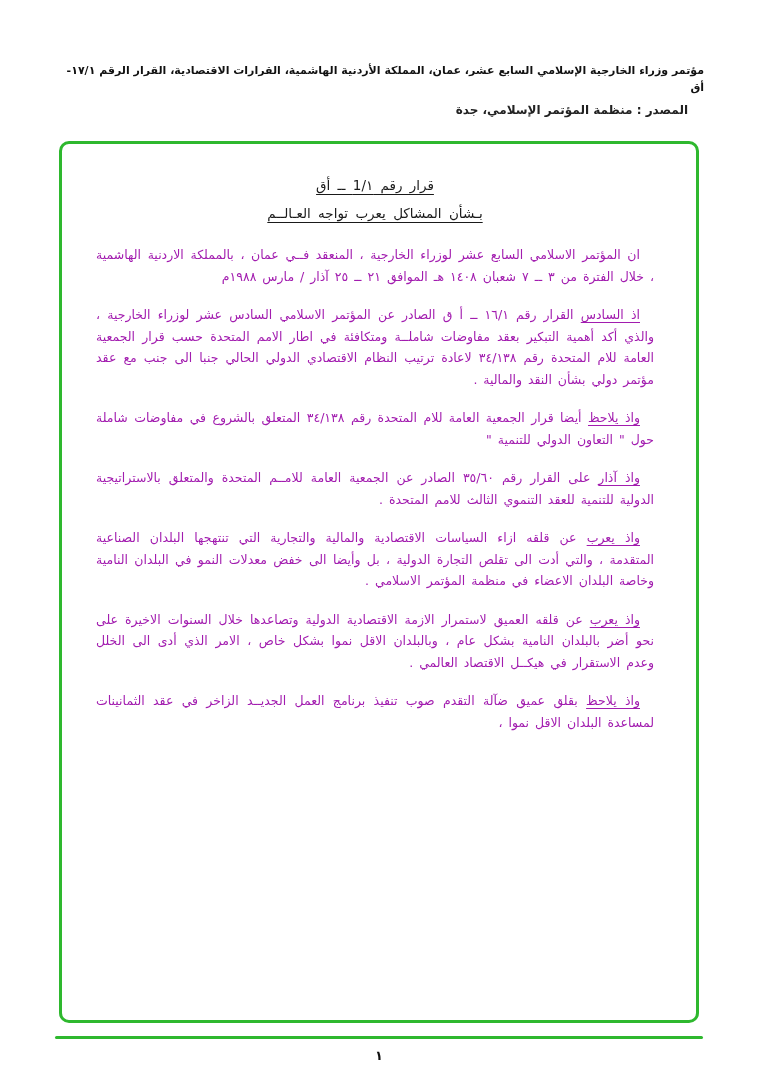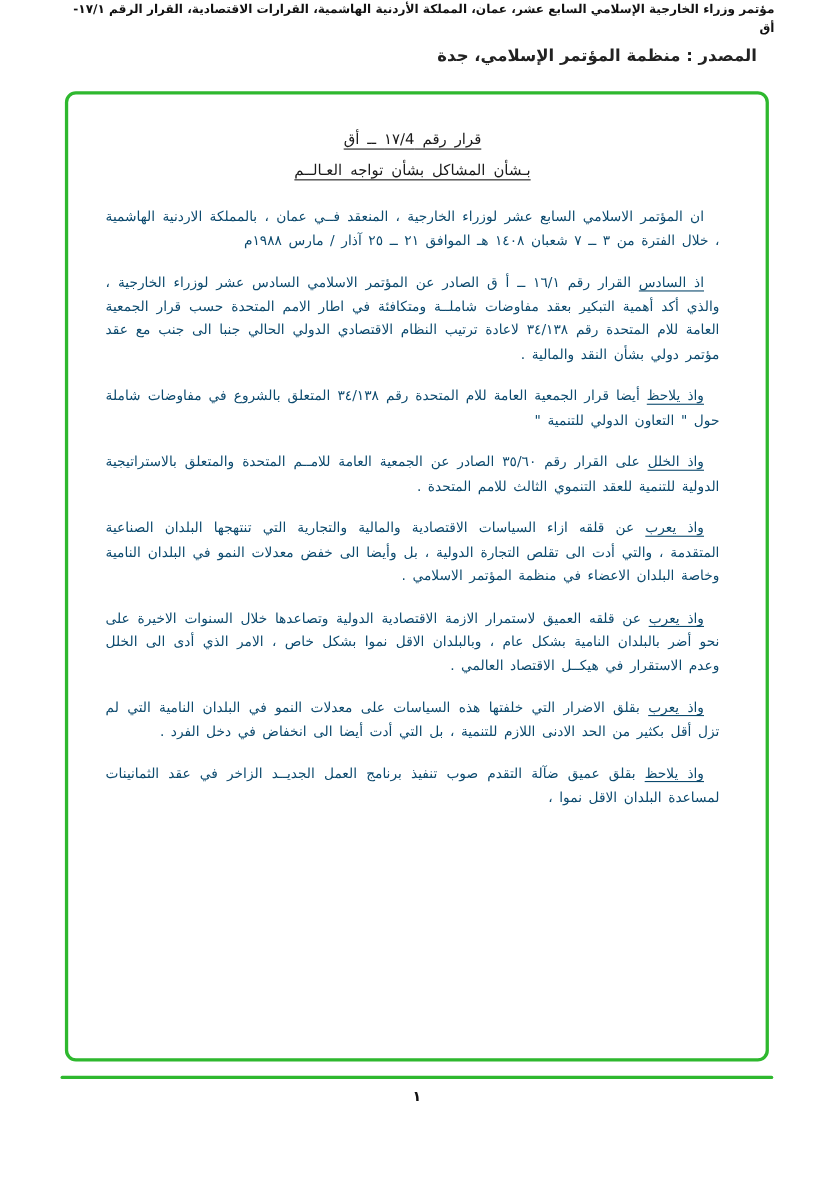--- a/index.html
+++ b/index.html
@@ -6,33 +6,33 @@
   html, body { background:#ffffff; }
   body {
     width:758px; height:1078px;
     margin:0 auto;
     position:relative;
     overflow:hidden;
     direction:rtl;
     font-family:"DejaVu Sans", sans-serif;
     color:#1c1c1c;
   }
-  .page { }
+  .page { padding-top:62px; }
 
   .header-block { padding:0 54px; }
   .header-line {
     font-weight:bold;
     font-size:11px;
     line-height:1.55;
     color:#111;
     text-align:right;
   }
   .source-line {
     font-weight:bold;
-    font-size:15px;
+    font-size:12px;
     margin-top:7px;
     padding-right:16px;
     color:#222;
   }
 
   .green-box {
     margin:24px auto 0;
     width:640px;
     height:882px;
     border:3px solid var(--green, #2eb82e);
@@ -56,21 +56,21 @@
     text-underline-offset:4px;
   }
 
   .para {
     font-size:12.5px;
     line-height:1.72;
     text-align:justify;
     text-indent:14px;
     margin-top:17px;
     word-spacing:2px;
-    color:#0c4a6e;
+    color:#a21caf;
   }
   .lead {
     text-decoration:underline;
     text-underline-offset:3px;
   }
 
   .bottom-rule {
     width:648px;
     height:3px;
     background:var(--green, #2eb82e);
@@ -92,35 +92,34 @@
 
   <div class="header-block">
     <div class="header-line">مؤتمر وزراء الخارجية الإسلامي السابع عشر، عمان، المملكة الأردنية الهاشمية، القرارات الاقتصادية، القرار الرقم ١٧/١-أق</div>
     <div class="source-line">المصدر :  منظمة المؤتمر الإسلامي، جدة</div>
   </div>
 
   <div class="green-box">
 
     <div class="doc-title">
       <span class="title-line">
-        <span>قرار رقم ١٧/4 ــ أق</span>
+        <span>قرار رقم 1/١ ــ أق</span>
       </span>
       <span class="title-line">
-        <span>بـشأن المشاكل بشأن تواجه العـالــم</span>
+        <span>بـشأن المشاكل يعرب تواجه العـالــم</span>
       </span>
     </div>
 
     <div id="paragraphs">
         <div class="para">ان المؤتمر الاسلامي السابع عشر لوزراء الخارجية ، المنعقد فــي عمان ، بالمملكة الاردنية الهاشمية ، خلال الفترة من ٣ ــ ٧ شعبان ١٤٠٨ هـ الموافق ٢١ ــ ٢٥ آذار / مارس ١٩٨٨م</div>
         <div class="para"><span class="lead">اذ السادس</span> القرار رقم ١٦/١ ــ أ ق الصادر عن المؤتمر الاسلامي السادس عشر لوزراء الخارجية ، والذي أكد أهمية التبكير بعقد مفاوضات شاملــة ومتكافئة في اطار الامم المتحدة حسب قرار الجمعية العامة للام المتحدة رقم ٣٤/١٣٨ لاعادة ترتيب النظام الاقتصادي الدولي الحالي جنبا الى جنب مع عقد مؤتمر دولي بشأن النقد والمالية .</div>
         <div class="para"><span class="lead">واذ يلاحظ</span> أيضا قرار الجمعية العامة للام المتحدة رقم ٣٤/١٣٨ المتعلق بالشروع في مفاوضات شاملة حول " التعاون الدولي للتنمية "</div>
-        <div class="para"><span class="lead">واذ الخلل</span> على القرار رقم ٣٥/٦٠ الصادر عن الجمعية العامة للامــم المتحدة والمتعلق بالاستراتيجية الدولية للتنمية للعقد التنموي الثالث للامم المتحدة .</div>
+        <div class="para"><span class="lead">واذ آذار</span> على القرار رقم ٣٥/٦٠ الصادر عن الجمعية العامة للامــم المتحدة والمتعلق بالاستراتيجية الدولية للتنمية للعقد التنموي الثالث للامم المتحدة .</div>
         <div class="para"><span class="lead">واذ يعرب</span> عن قلقه ازاء السياسات الاقتصادية والمالية والتجارية التي تنتهجها البلدان الصناعية المتقدمة ، والتي أدت الى تقلص التجارة الدولية ، بل وأيضا الى خفض معدلات النمو في البلدان النامية وخاصة البلدان الاعضاء في منظمة المؤتمر الاسلامي .</div>
         <div class="para"><span class="lead">واذ يعرب</span> عن قلقه العميق لاستمرار الازمة الاقتصادية الدولية وتصاعدها خلال السنوات الاخيرة على نحو أضر بالبلدان النامية بشكل عام ، وبالبلدان الاقل نموا بشكل خاص ، الامر الذي أدى الى الخلل وعدم الاستقرار في هيكــل الاقتصاد العالمي .</div>
-        <div class="para"><span class="lead">واذ يعرب</span> بقلق الاضرار التي خلفتها هذه السياسات على معدلات النمو في البلدان النامية التي لم تزل أقل بكثير من الحد الادنى اللازم للتنمية ، بل التي أدت أيضا الى انخفاض في دخل الفرد .</div>
         <div class="para"><span class="lead">واذ يلاحظ</span> بقلق عميق ضآلة التقدم صوب تنفيذ برنامج العمل الجديــد الزاخر في عقد الثمانينات لمساعدة البلدان الاقل نموا ،</div>
       </div>
 
   </div>
 
   <div class="bottom-rule"></div>
 
   <div class="page-number">١</div>
 
 </div>

